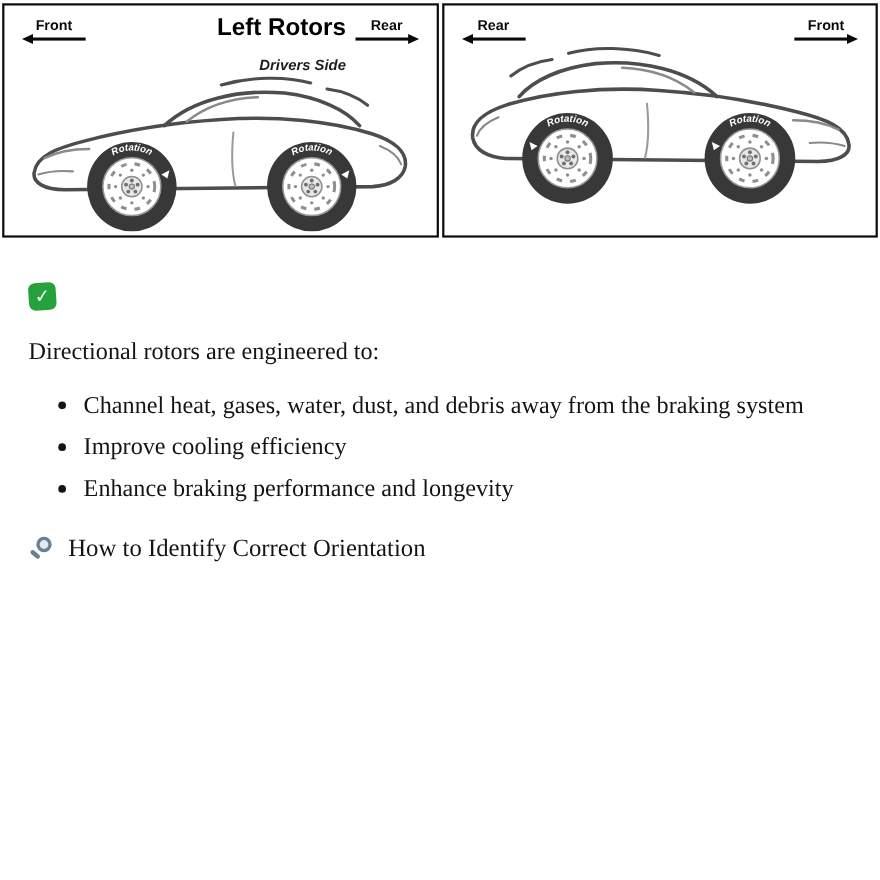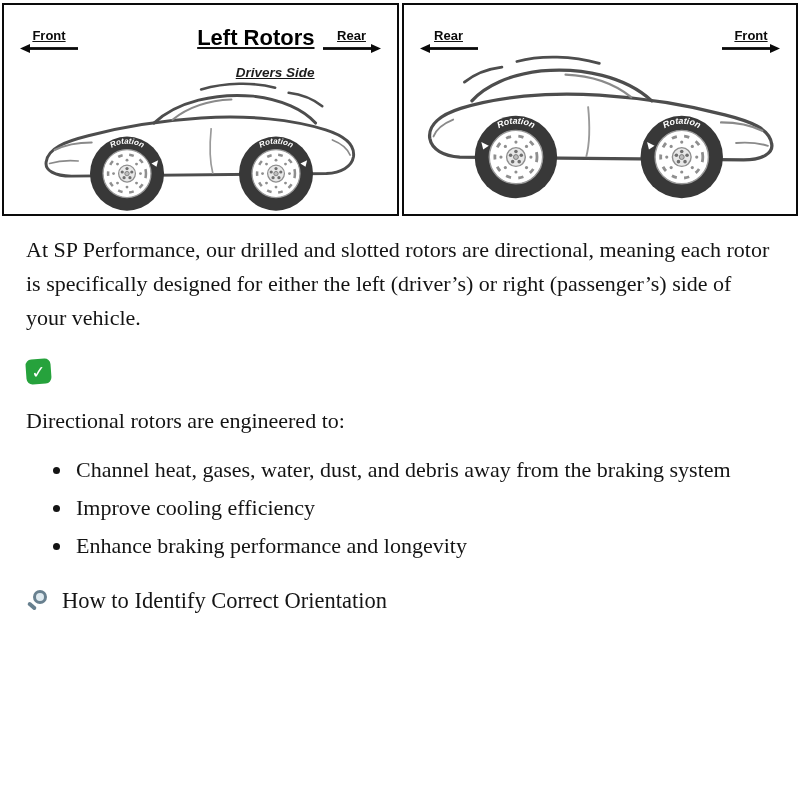--- a/index.html
+++ b/index.html
@@ -11,21 +11,21 @@
   }
 
   
   .diagram { display:flex; gap:3px; padding:3px 2px 0 2px; }
   .panel {
     flex:1; border:2px solid #0a0a0a; background:#fff;
     height:213px; display:flex; flex-direction:column; overflow:hidden;
   }
   .panel-header {
     display:grid; grid-template-columns:74px 1fr 74px;
-    align-items:start; padding:20px 8px 0 8px;text-decoration:underline;
+    align-items:start; padding:7px 8px 0 8px;
   }
   .dir {
     display:flex; flex-direction:column; align-items:center; gap:1px;
     font-family:"Liberation Sans", sans-serif; font-weight:bold;
     font-size:13px; margin-top:3px; color:#0a0a0a;
   }
   .titles { text-align:right; font-family:"Liberation Sans", sans-serif; }
   .panel-title { font-size:22px; font-weight:bold; color:#000; }
   .panel-sub { font-size:13.5px; font-style:italic; font-weight:bold; color:#1d1d1d; margin-top:14px; }
   .car-svg { width:100%; height:148px; margin-top:1px; }
@@ -179,21 +179,20 @@
         <use href="#wheelUnit"></use>
         <text class="rot-text"><textPath href="#rotArc" startOffset="50%" text-anchor="middle">Rotation</textPath></text>
         <polygon points="-35,-8 -37,-16 -29,-12" fill="#ffffff"></polygon>
       </g>
     </svg>
   </div>
 </div>
 
 <div class="content">
 
-  <p class="para">At SP Performance, our drilled and slotted rotors are directional, meaning each rotor is specifically designed for either the left (driver’s) or right (passenger’s) side of your vehicle.</p>
 
   <div class="h-row">
     <span class="check-icon">✓</span>
   </div>
 
   <p class="lead">Directional rotors are engineered to:</p>
 
   <ul>
     <li>Channel heat, gases, water, dust, and debris away from the braking system</li>
     <li>Improve cooling efficiency</li>

